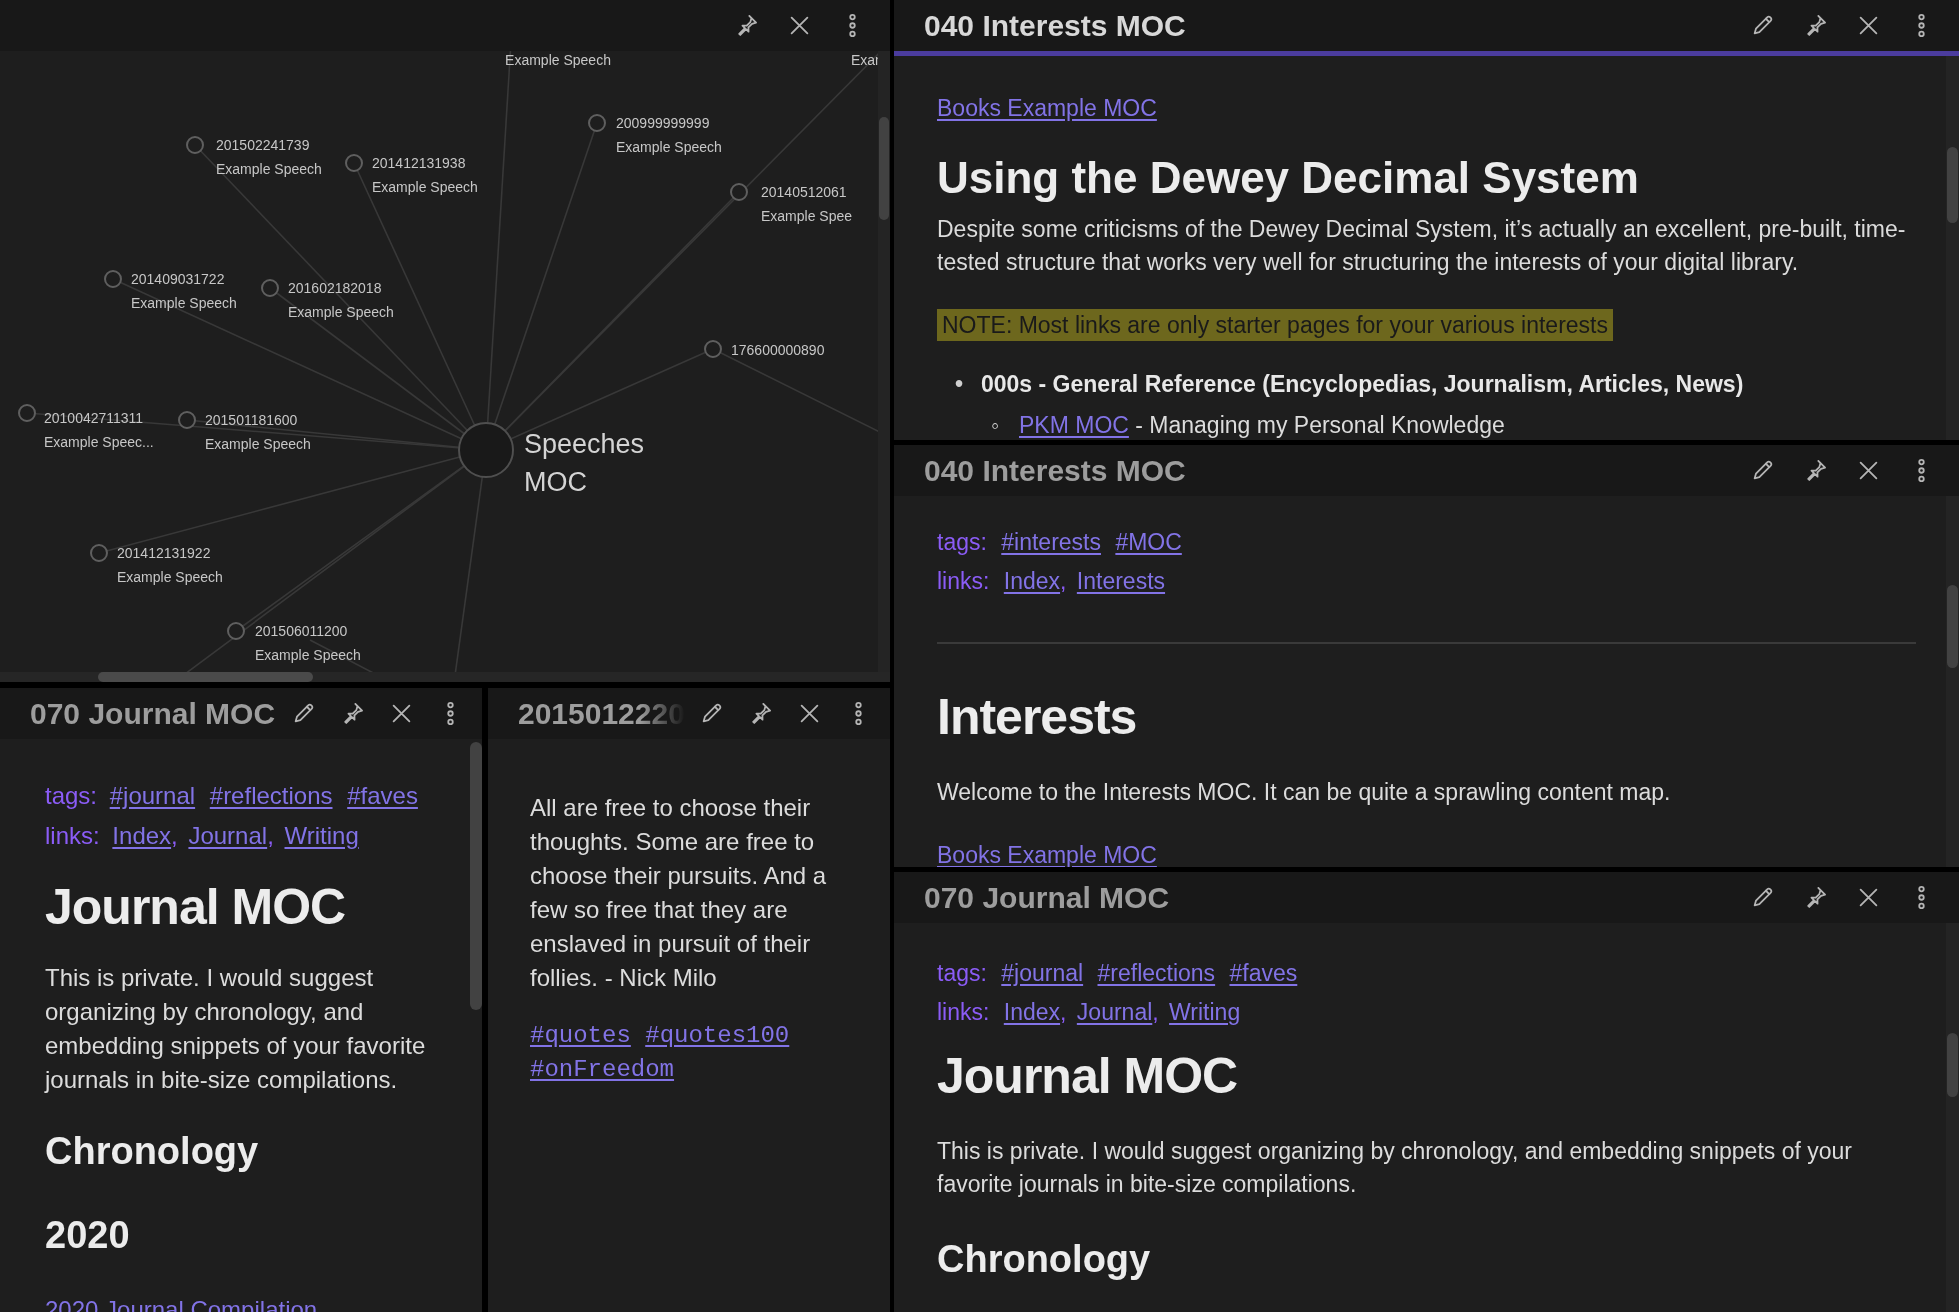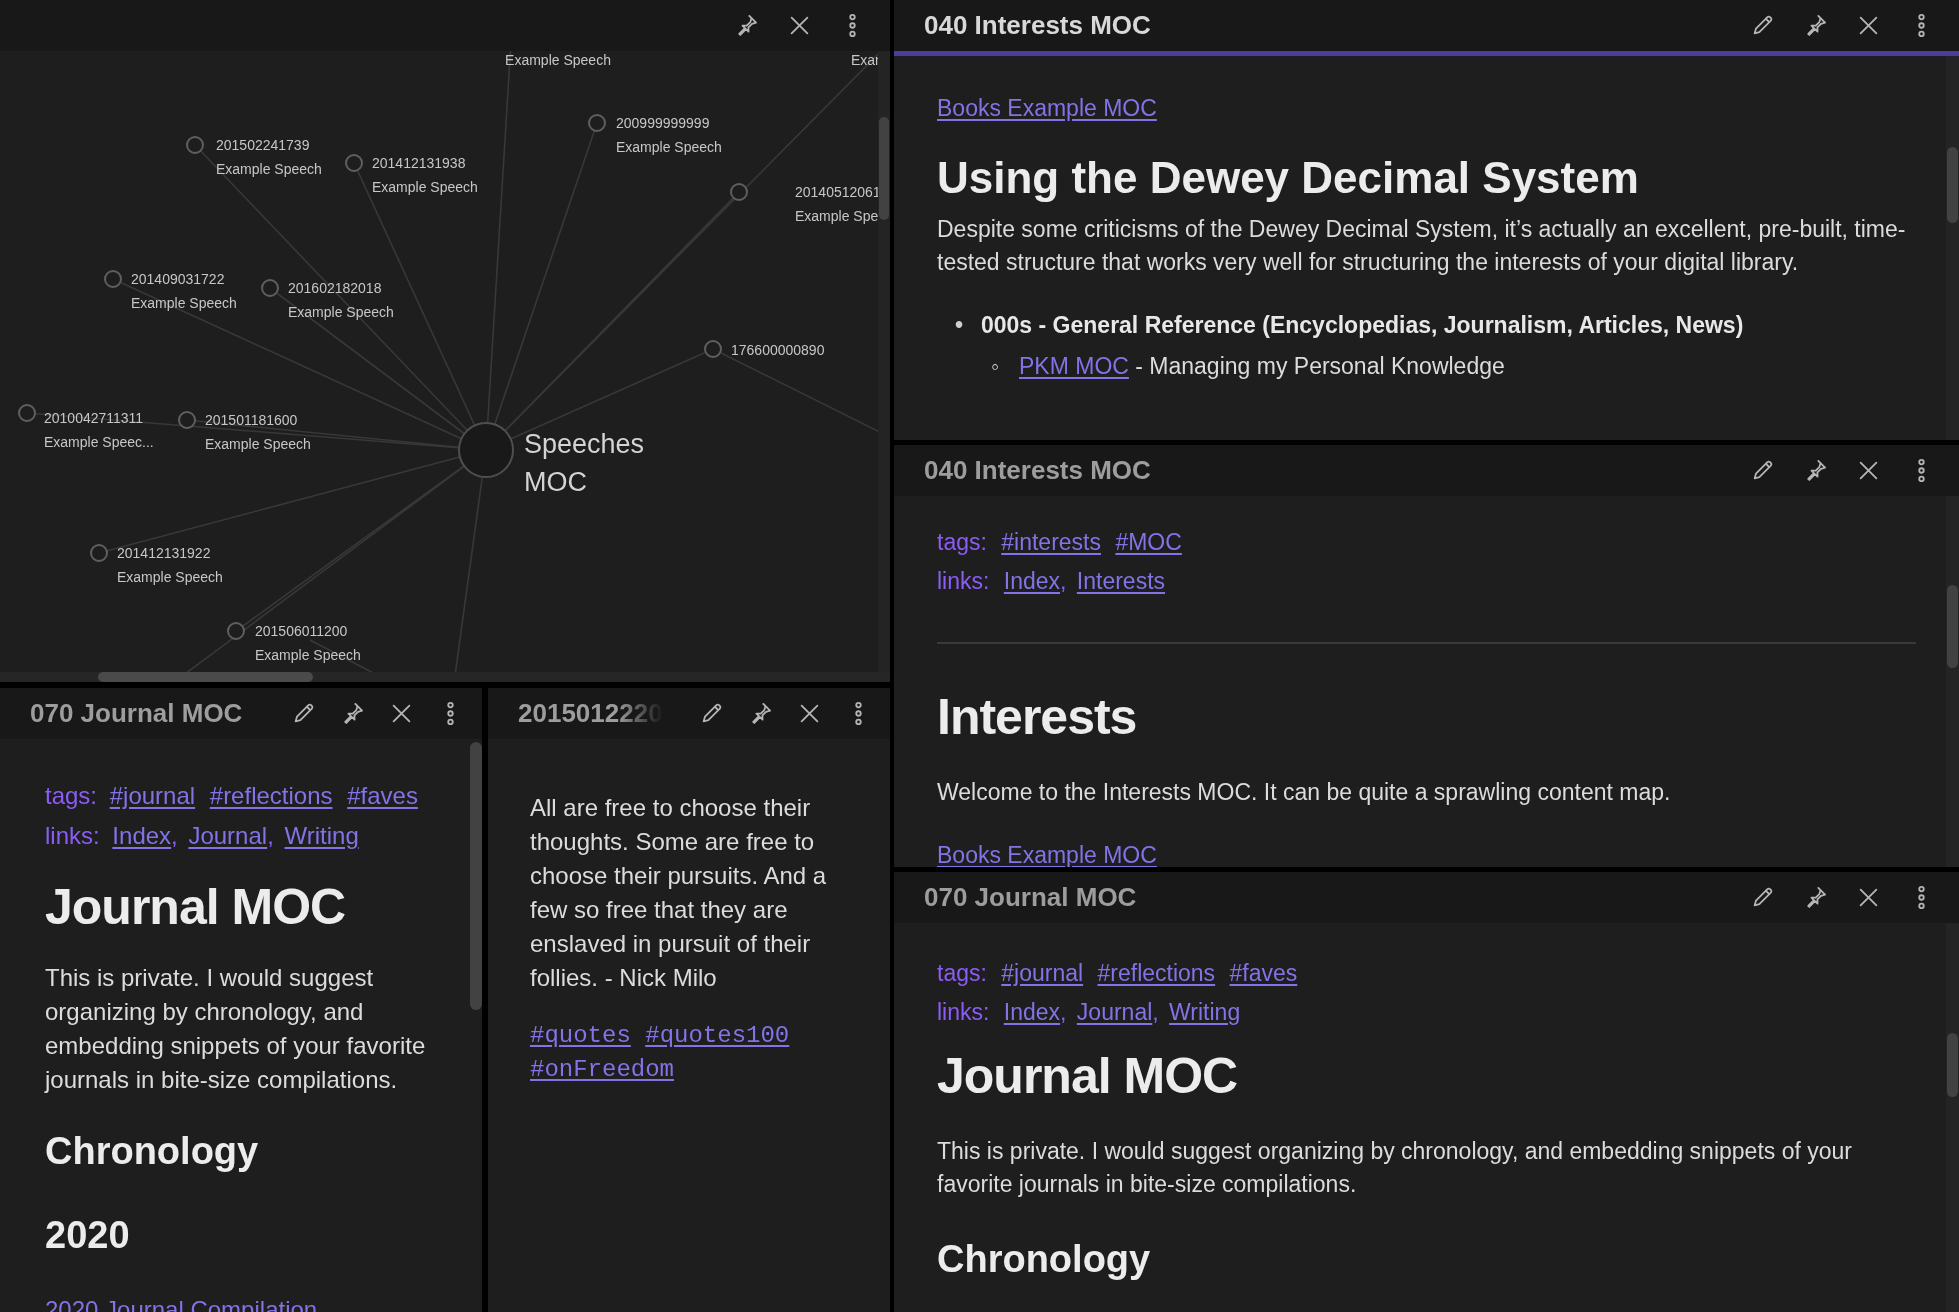--- a/index.html
+++ b/index.html
@@ -1,21 +1,21 @@
 <!DOCTYPE html>
 <html><head>
 <meta charset="utf-8">
 <style>
   html,body{margin:0;padding:0;background:#000;}
   #app{position:relative;width:1959px;height:1312px;background:#000;overflow:hidden;
        font-family:"Liberation Sans",sans-serif;color:#dcdcdc;}
   .pane{position:absolute;background:#1e1e1e;overflow:hidden;}
   .pane-header{position:absolute;top:0;left:0;right:0;height:51px;background:#181818;
        display:flex;align-items:center;padding:0 24px 0 30px;box-sizing:border-box;z-index:5;}
-  .pane-title{font-size:26px;font-weight:bold;color:#9d9d9d;white-space:nowrap;overflow:hidden;position:relative;}
+  .pane-title{font-size:30px;font-weight:bold;color:#9d9d9d;white-space:nowrap;overflow:hidden;position:relative;}
   .active .pane-title{color:#d8d8d8;}
   .fade-title{max-width:168px;}
   .fade-title::after{content:"";position:absolute;top:0;right:0;width:46px;height:100%;
        background:linear-gradient(90deg,rgba(24,24,24,0),#181818);}
   .pane-icons{margin-left:auto;display:flex;align-items:center;gap:26px;}
   .icon{width:27px;height:27px;display:block;cursor:pointer;}
   .icon svg{width:100%;height:100%;stroke:#b5b5b5;stroke-width:1.6;fill:none;
        stroke-linecap:round;stroke-linejoin:round;}
   .accent-line{position:absolute;top:51px;left:0;right:0;height:5px;background:#4b3c9e;z-index:6;}
 
@@ -106,21 +106,21 @@
         <div>Example Speech</div>
     </div>
     <div class="nlabel" style="left:372px;top:151px;">
       <div>201412131938</div>
         <div>Example Speech</div>
     </div>
     <div class="nlabel" style="left:616px;top:111px;">
       <div>200999999999</div>
         <div>Example Speech</div>
     </div>
-    <div class="nlabel" style="left:795px;top:180px;">
+    <div class="nlabel" style="left:761px;top:180px;">
       <div>20140512061</div>
         <div>Example Spee</div>
     </div>
     <div class="nlabel" style="left:731px;top:338px;">
       <div>176600000890</div>
     </div>
     <div class="nlabel" style="left:131px;top:267px;">
       <div>201409031722</div>
         <div>Example Speech</div>
     </div>
@@ -207,20 +207,23 @@
               <circle cx="12" cy="19.5" r="2"></circle>
             </svg>
         </span>
       </div>
     </div>
     <div class="accent-line"></div>
     <div class="pane-body" style="top:56px;">
       <div class="meta-row"><a>Books Example MOC</a></div>
       <h1 class="dewey">Using the Dewey Decimal System</h1>
       <p>Despite some criticisms of the Dewey Decimal System, it’s actually an excellent, pre-built, time-tested structure that works very well for structuring the interests of your digital library.</p>
+      <p style="margin-bottom:26px;">
+        <mark>NOTE: Most links are only starter pages for your various interests</mark>
+      </p>
       <div class="bullet">000s - General Reference (Encyclopedias, Journalism, Articles, News)</div>
       <div class="bullet2">
         <a>PKM MOC</a><span> - Managing my Personal Knowledge</span>
       </div>
 
     </div>
     <div class="vtrack" style="top:56px;bottom:0;"></div>
     <div class="vthumb" style="top:147px;height:76px;"></div>
   </div>
 

